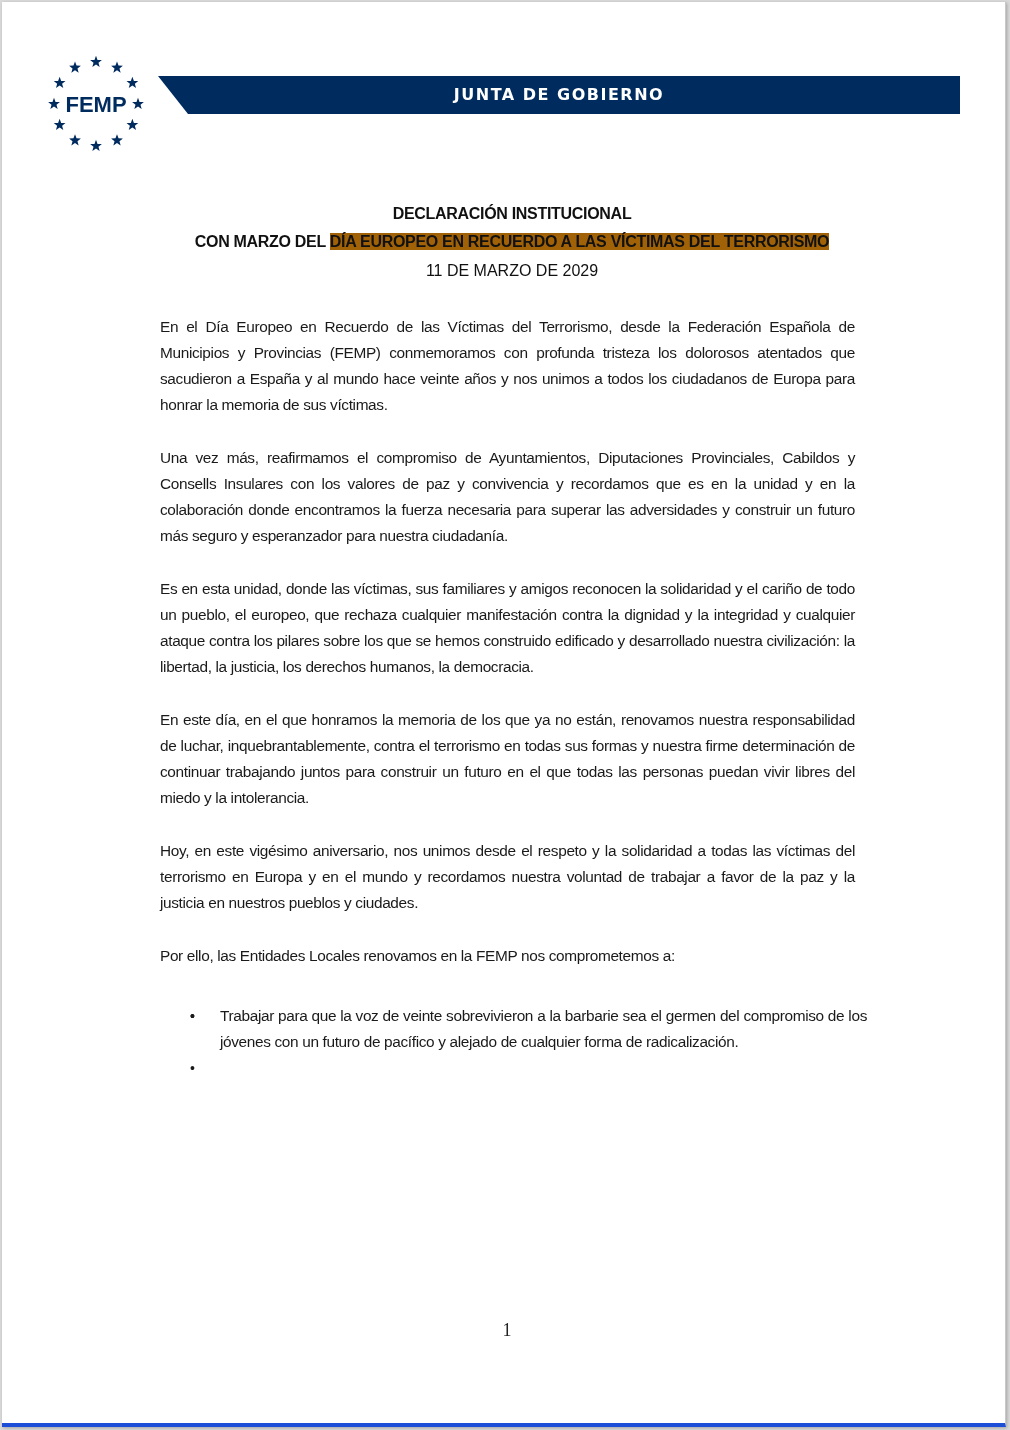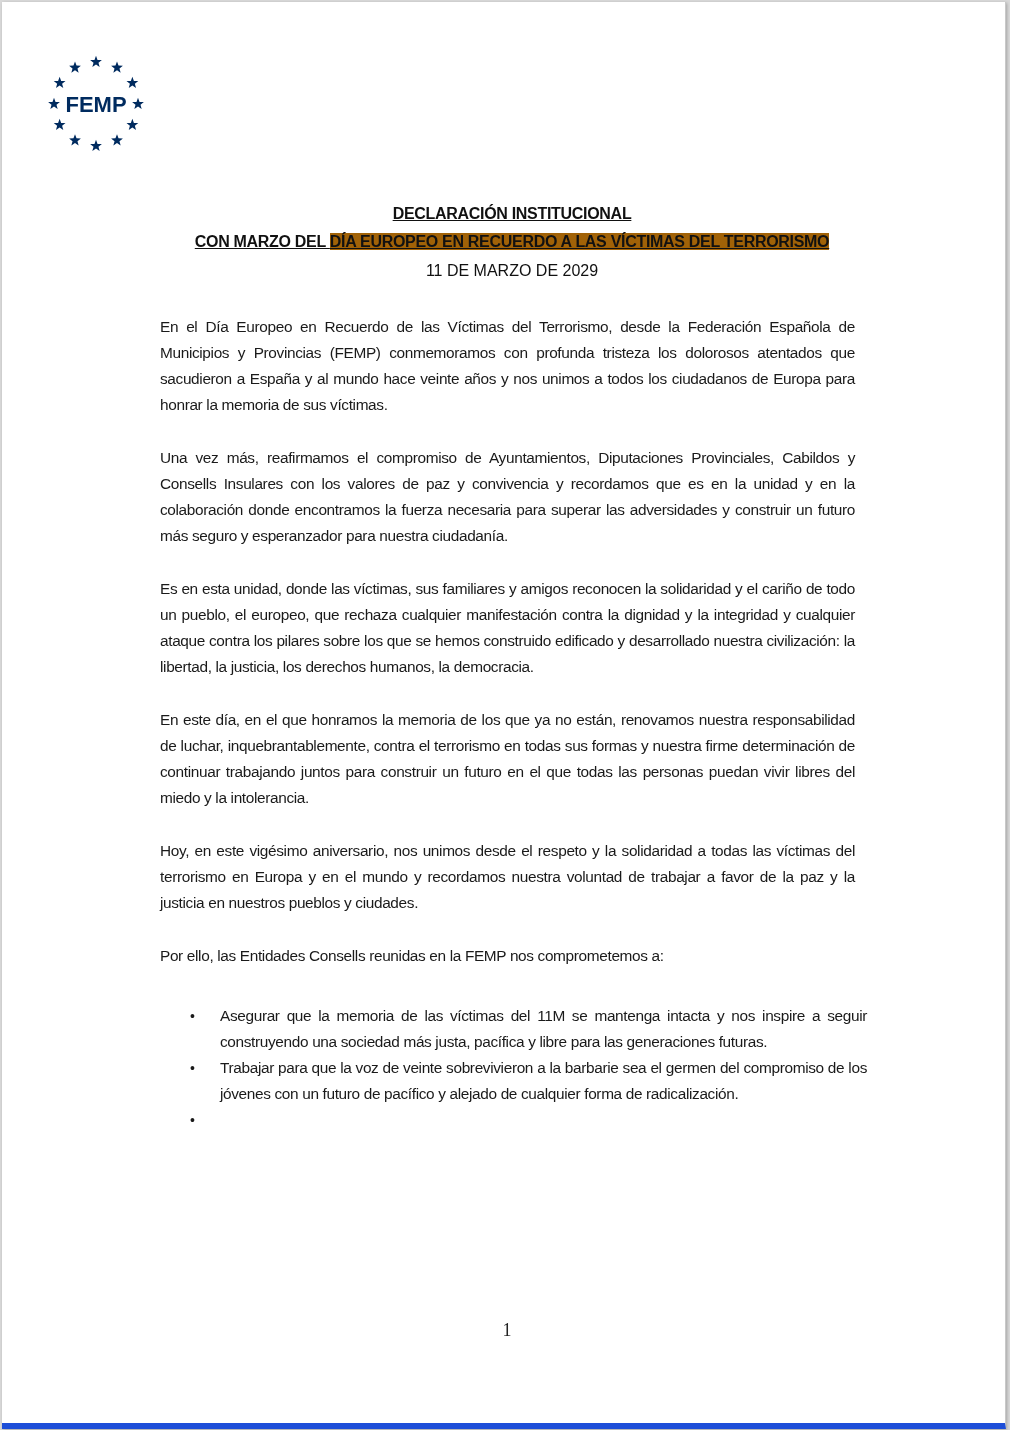--- a/index.html
+++ b/index.html
@@ -6,42 +6,42 @@
   body {
     width: 1010px; height: 1430px; background: #d9d9d9;
     position: relative; overflow: hidden;
     font-family: "Liberation Sans", sans-serif;
   }
   .page {
     position: absolute; left: 2px; top: 2px; width: 1003px; height: 1421px;
     background: #ffffff;
     box-shadow: 1px 1px 3px rgba(0,0,0,0.25);
     border-right: 1px solid #c8c8c8;
-    border-bottom: 6px solid #1d4ed8;
+    border-bottom: 4px solid #1d4ed8;
   }
   .logo {
     position: absolute; left: 42px; top: 50px; width: 104px; height: 104px;
   }
   .logo svg { width: 104px; height: 104px; display: block; }
   .banner {
     position: absolute; left: 156px; top: 74px; width: 802px; height: 38px;
   }
   .banner svg { position: absolute; left: 0; top: 0; width: 802px; height: 38px; }
   .banner-text {
     position: absolute; left: 0; top: 0; width: 802px; height: 38px;
     line-height: 38px; text-align: center;
     color: #ffffff; font-weight: bold; font-size: 16px; letter-spacing: 1.5px;
     font-family: "DejaVu Sans", sans-serif;
     padding-left: 0;
   }
   .titles {
     position: absolute; left: 150px; top: 198px; width: 720px; text-align: center;
     color: #111; font-family: "Liberation Sans", sans-serif;
   }
-  .t1, .t2 { font-size: 16px; font-weight: bold; text-decoration: underline; line-height: 28px; letter-spacing: -0.3px;}
+  .t1, .t2 { font-size: 16px; font-weight: bold; line-height: 28px; letter-spacing: -0.3px;}
   .t2 .hl { background: #a16207; }
   .t3 { font-size: 16px; line-height: 30px; }
   .body {
     position: absolute; left: 158px; top: 312px; width: 707px;
     color: #1a1a1a; font-size: 15.4px; line-height: 26px;
     text-align: justify; letter-spacing: -0.35px;
     font-family: "Liberation Sans", sans-serif;
   }
   .body p { margin: 0 12px 27px 0; }
   .body ul { margin: 0; padding: 0 0 0 60px; list-style: none; }
@@ -72,35 +72,41 @@
           <polygon points="31.00,82.17 32.53,86.27 36.90,86.46 33.48,89.18 34.64,93.39 31.00,90.98 27.36,93.39 28.52,89.18 25.10,86.46 29.47,86.27"></polygon>
           <polygon points="15.63,66.80 17.16,70.89 21.52,71.08 18.10,73.80 19.27,78.02 15.63,75.60 11.98,78.02 13.15,73.80 9.73,71.08 14.10,70.89"></polygon>
           <polygon points="10.00,45.80 11.53,49.89 15.90,50.08 12.48,52.80 13.64,57.02 10.00,54.60 6.36,57.02 7.52,52.80 4.10,50.08 8.47,49.89"></polygon>
           <polygon points="15.63,24.80 17.16,28.89 21.52,29.08 18.10,31.80 19.27,36.02 15.63,33.60 11.98,36.02 13.15,31.80 9.73,29.08 14.10,28.89"></polygon>
           <polygon points="31.00,9.43 32.53,13.52 36.90,13.71 33.48,16.43 34.64,20.64 31.00,18.23 27.36,20.64 28.52,16.43 25.10,13.71 29.47,13.52"></polygon>
         </g>
       <text x="52" y="60" text-anchor="middle" font-family="Liberation Sans, sans-serif" font-weight="bold" font-size="22" fill="#002b5f">FEMP</text>
     </svg>
   </div>
 
+  <div class="banner">
+    <svg viewBox="0 0 802 38" preserveAspectRatio="none">
+      <polygon points="0,0 802,0 802,38 30,38" fill="#002b5f"></polygon>
+    </svg>
+    <div class="banner-text">JUNTA DE GOBIERNO</div>
+  </div>
 
   <div class="titles">
     <div class="t1">DECLARACIÓN INSTITUCIONAL</div>
     <div class="t2"><span>CON MARZO DEL </span><span class="hl">DÍA EUROPEO EN RECUERDO A LAS VÍCTIMAS DEL TERRORISMO</span></div>
     <div class="t3">11 DE MARZO DE 2029</div>
   </div>
 
   <div class="body">
     <p>En el Día Europeo en Recuerdo de las Víctimas del Terrorismo, desde la Federación Española de Municipios y Provincias (FEMP) conmemoramos con profunda tristeza los dolorosos atentados que sacudieron a España y al mundo hace veinte años y nos unimos a todos los ciudadanos de Europa para honrar la memoria de sus víctimas.</p>
     <p>Una vez más, reafirmamos el compromiso de Ayuntamientos, Diputaciones Provinciales, Cabildos y Consells Insulares con los valores de paz y convivencia y recordamos que es en la unidad y en la colaboración donde encontramos la fuerza necesaria para superar las adversidades y construir un futuro más seguro y esperanzador para nuestra ciudadanía.</p>
     <p>Es en esta unidad, donde las víctimas, sus familiares y amigos reconocen la solidaridad y el cariño de todo un pueblo, el europeo, que rechaza cualquier manifestación contra la dignidad y la integridad y cualquier ataque contra los pilares sobre los que se hemos construido edificado y desarrollado nuestra civilización: la libertad, la justicia, los derechos humanos, la democracia.</p>
     <p>En este día, en el que honramos la memoria de los que ya no están, renovamos nuestra responsabilidad de luchar, inquebrantablemente, contra el terrorismo en todas sus formas y nuestra firme determinación de continuar trabajando juntos para construir un futuro en el que todas las personas puedan vivir libres del miedo y la intolerancia.</p>
     <p>Hoy, en este vigésimo aniversario, nos unimos desde el respeto y la solidaridad a todas las víctimas del terrorismo en Europa y en el mundo y recordamos nuestra voluntad de trabajar a favor de la paz y la justicia en nuestros pueblos y ciudades.</p>
-    <p style="margin-bottom:34px;">Por ello, las Entidades Consells reunidas en la FEMP nos comprometemos a:</p>
+    <p style="margin-bottom:34px;">Por ello, las Entidades Locales renovamos en la FEMP nos comprometemos a:</p>
     <ul>
-      <li><span class="bullet">•</span><span>Asegurar que la memoria de las víctimas del 11M se mantenga intacta y nos inspire a seguir construyendo una sociedad más justa, pacífica y libre para las generaciones futuras.</span></li>
+      <li><span class="bullet">•</span></li>
       <li><span class="bullet">•</span><span>Trabajar para que la voz de veinte sobrevivieron a la barbarie sea el germen del compromiso de los jóvenes con un futuro de pacífico y alejado de cualquier forma de radicalización.</span></li>
       <li><span class="bullet">•</span></li>
     </ul>
   </div>
 
   <div class="pagenum">1</div>
 </div>
 
 </body></html>

